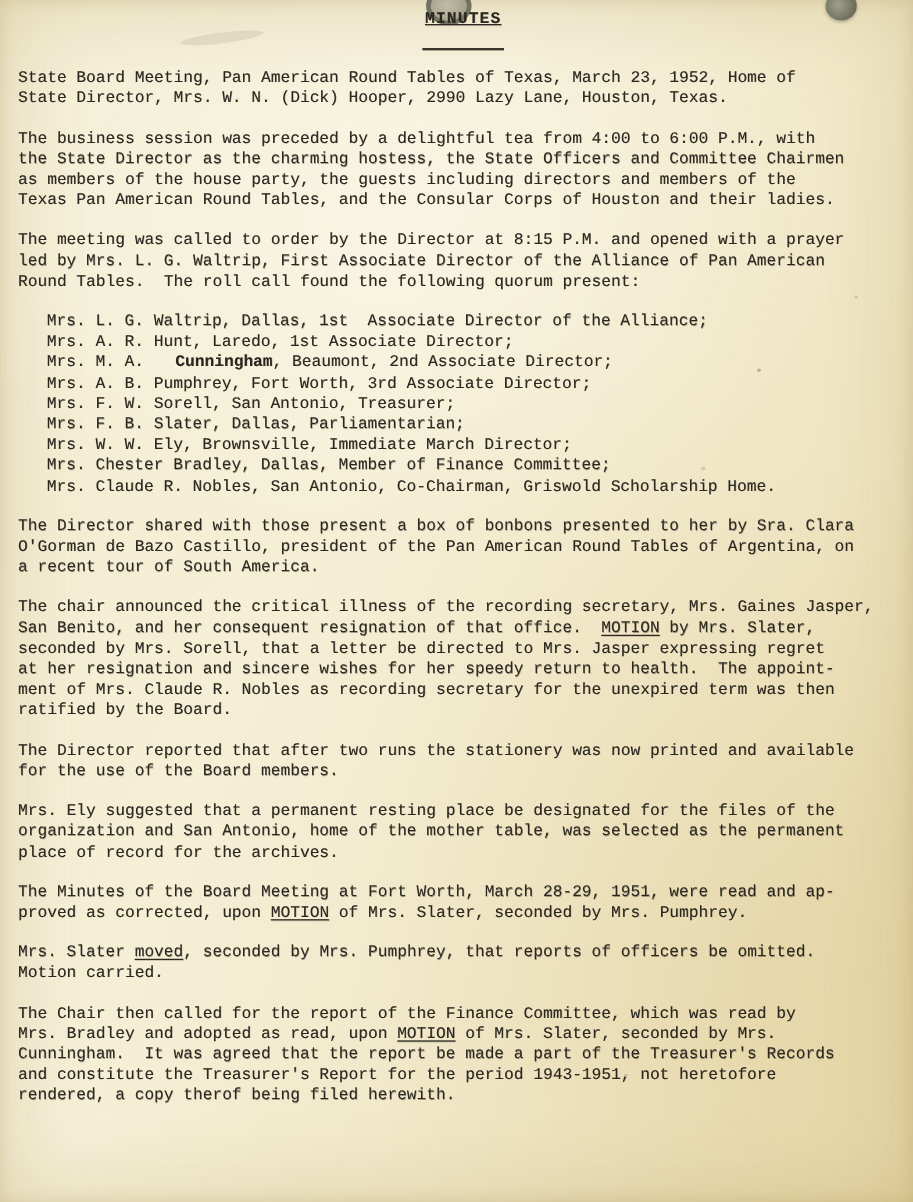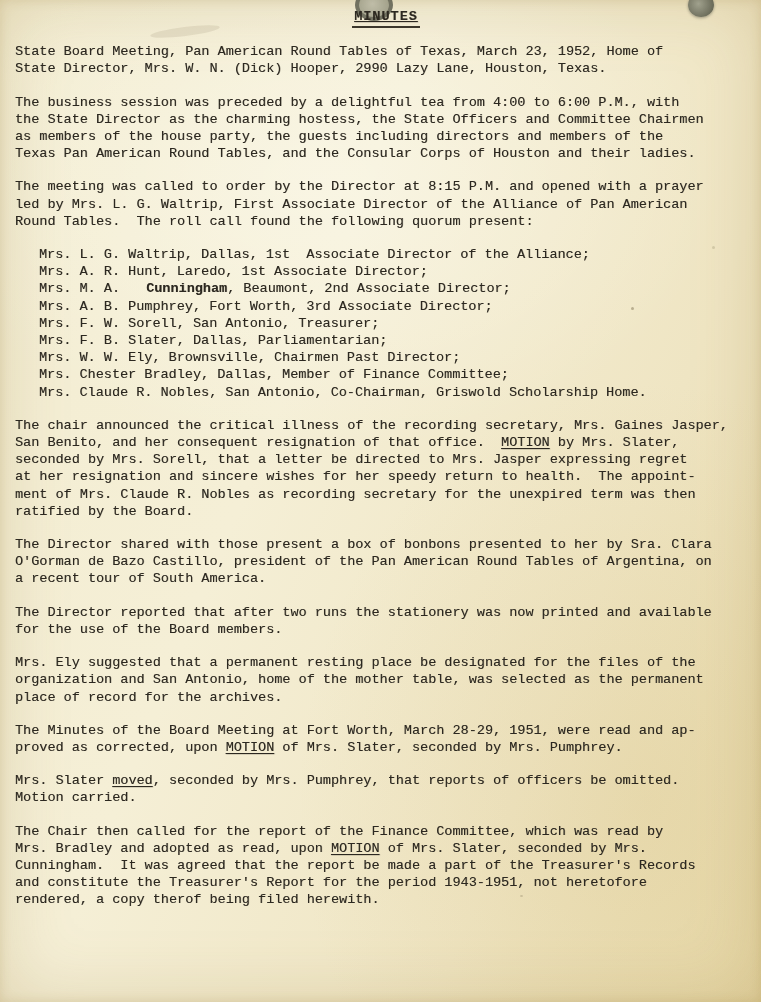--- a/index.html
+++ b/index.html
@@ -35,21 +35,21 @@
     margin: 0 0 15px 0;
     text-align: center;
     font-size: 13.5px;
     font-weight: bold;
     letter-spacing: 1px;
   }
   .title-text {
     display: inline-block;
     text-decoration: underline;
     border-bottom: 2px solid #3b362b;
-    padding: 0 2px 1px 2px;
+    padding: 0 2px 15px 2px;
   }
 
   p {
     margin: 0 0 16px 0;
     white-space: pre-wrap;
   }
 
   .u {
     text-decoration: underline;
     text-underline-offset: 2px;
@@ -122,35 +122,35 @@
 led by Mrs. L. G. Waltrip, First Associate Director of the Alliance of Pan American
 Round Tables.  The roll call found the following quorum present:</p>
 
     <ul class="roll-call">
       <li>Mrs. L. G. Waltrip, Dallas, 1st  Associate Director of the Alliance;</li>
       <li>Mrs. A. R. Hunt, Laredo, 1st Associate Director;</li>
       <li><span>Mrs. M. A. </span><b>Cunningham</b><span>, Beaumont, 2nd Associate Director;</span></li>
       <li>Mrs. A. B. Pumphrey, Fort Worth, 3rd Associate Director;</li>
       <li>Mrs. F. W. Sorell, San Antonio, Treasurer;</li>
       <li>Mrs. F. B. Slater, Dallas, Parliamentarian;</li>
-      <li>Mrs. W. W. Ely, Brownsville, Chairmen Past Director;</li>
+      <li>Mrs. W. W. Ely, Brownsville, Immediate March Director;</li>
       <li>Mrs. Chester Bradley, Dallas, Member of Finance Committee;</li>
       <li>Mrs. Claude R. Nobles, San Antonio, Co-Chairman, Griswold Scholarship Home.</li>
     </ul>
+
+    <p>The Director shared with those present a box of bonbons presented to her by Sra. Clara
+O'Gorman de Bazo Castillo, president of the Pan American Round Tables of Argentina, on
+a recent tour of South America.</p>
 
     <p><span>The chair announced the critical illness of the recording secretary, Mrs. Gaines Jasper,
 San Benito, and her consequent resignation of that office.  </span><span class="u">MOTION</span><span> by Mrs. Slater,
 seconded by Mrs. Sorell, that a letter be directed to Mrs. Jasper expressing regret
 at her resignation and sincere wishes for her speedy return to health.  The appoint-
 ment of Mrs. Claude R. Nobles as recording secretary for the unexpired term was then
 ratified by the Board.</span></p>
-
-    <p>The Director shared with those present a box of bonbons presented to her by Sra. Clara
-O'Gorman de Bazo Castillo, president of the Pan American Round Tables of Argentina, on
-a recent tour of South America.</p>
 
     <p>The Director reported that after two runs the stationery was now printed and available
 for the use of the Board members.</p>
 
     <p>Mrs. Ely suggested that a permanent resting place be designated for the files of the
 organization and San Antonio, home of the mother table, was selected as the permanent
 place of record for the archives.</p>
 
     <p><span>The Minutes of the Board Meeting at Fort Worth, March 28-29, 1951, were read and ap-
 proved as corrected, upon </span><span class="u">MOTION</span><span> of Mrs. Slater, seconded by Mrs. Pumphrey.</span></p>

